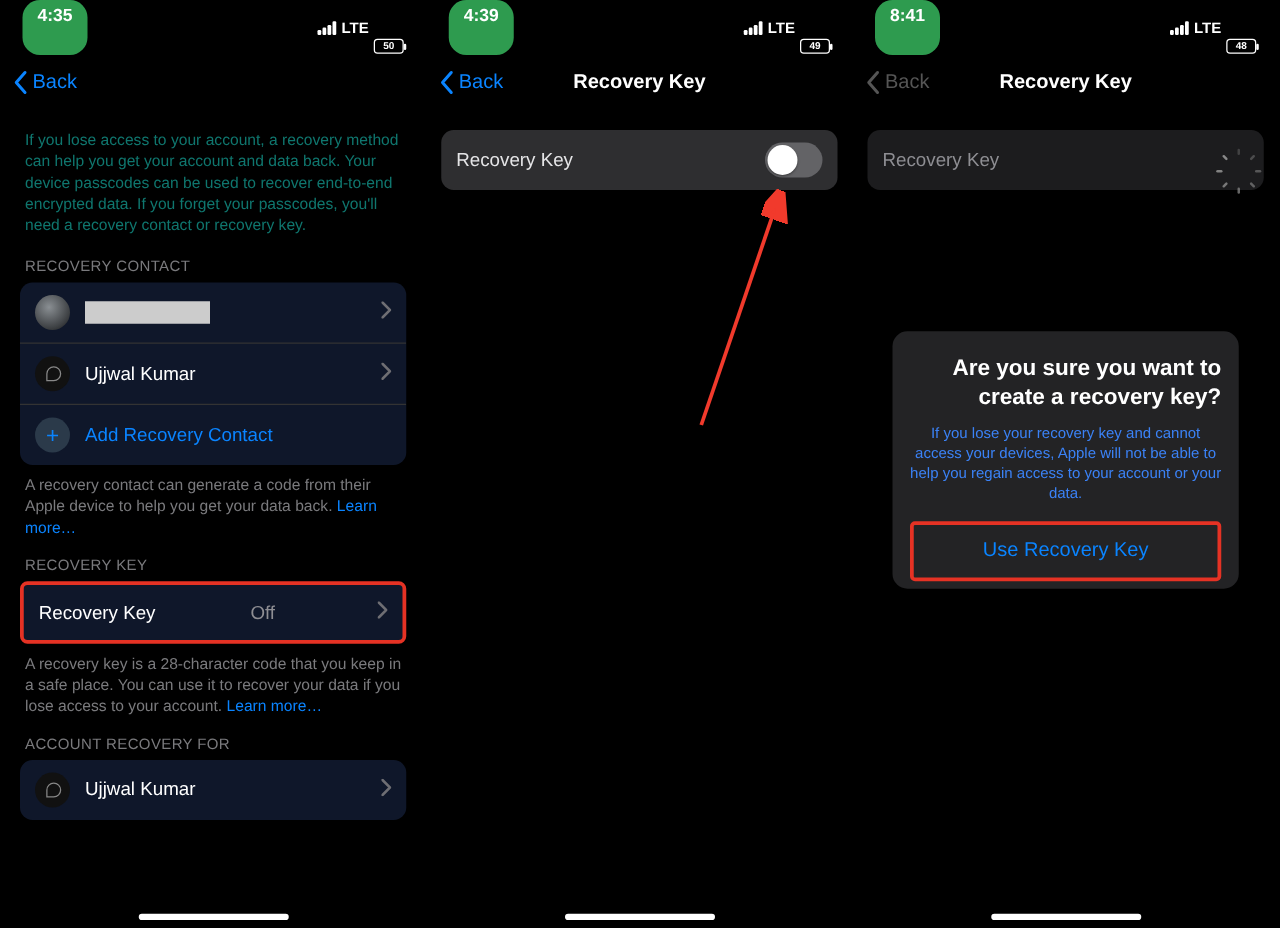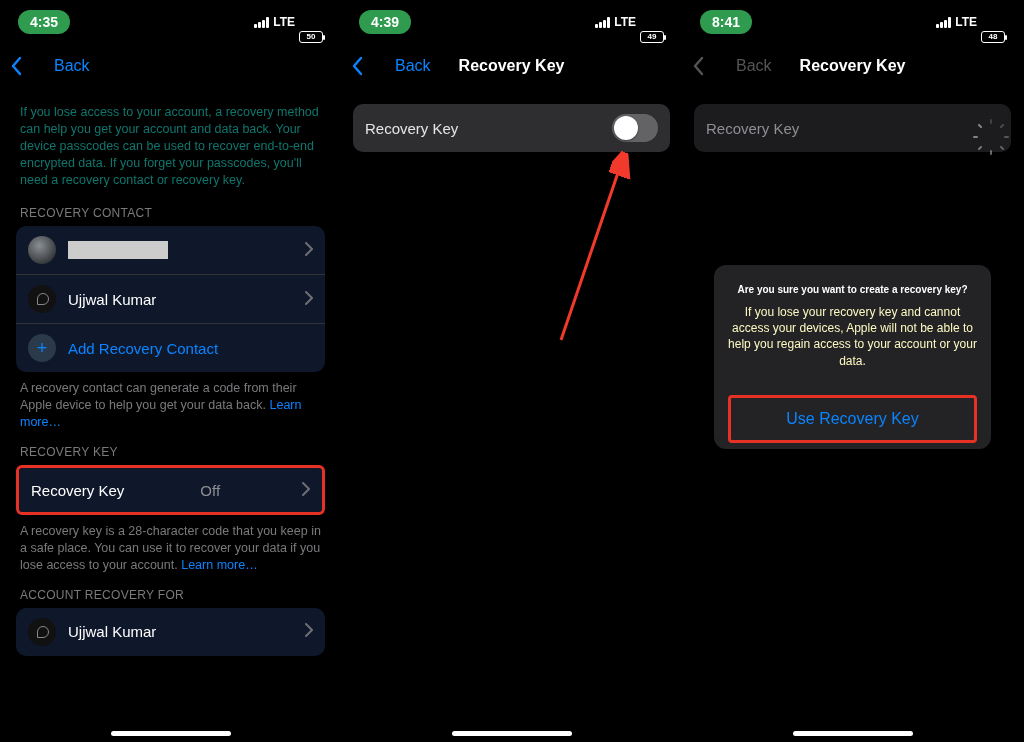--- a/index.html
+++ b/index.html
@@ -13,21 +13,20 @@
 }
 .phone {
   width: 341px;
   height: 742px;
   position: relative;
   background: #000;
 }
 .status-bar {
   height: 44px;
   display: flex;
-  align-items: center;
   justify-content: space-between;
   padding: 0 18px;
   color: #fff;
 }
 .time-pill {
   background: #2e9b4f;
   border-radius: 14px;
   padding: 4px 12px;
   font-size: 14px;
   font-weight: 600;
@@ -56,21 +55,20 @@
   display: flex;
   align-items: center;
   position: relative;
   padding: 0 10px;
 }
 .back {
   display: flex;
   align-items: center;
   color: #0a84ff;
   font-size: 16px;
-  gap: 28px;
 }
 .back-disabled { color: #555; }
 .back svg { margin-right: 4px; }
 .nav-title {
   position: absolute;
   left: 0; right: 0;
   text-align: center;
   color: #fff;
   font-size: 16px;
   font-weight: 600;
@@ -170,24 +168,24 @@
 }
 .alert {
   position:absolute;
   left:32px; right:32px;
   top:265px;
   background:#232325;
   border-radius:12px;
   padding:18px 14px 6px 14px;
   text-align:center;
 }
-.alert-title{ color:#fff; font-size:10px; font-weight:600; line-height:1.3;}
-.alert-msg{ color:#fef9c3; font-size:12px; margin-top:8px; line-height:1.35;}
+.alert-title{ color:#fff; font-size:18px; font-weight:600; line-height:1.3;text-align:right;}
+.alert-msg{ color:#3b82f6; font-size:12px; margin-top:8px; line-height:1.35;}
 .alert-btn {
-  margin-top:26px;
+  margin-top:14px;
   padding:12px 0;
   color:#0a84ff; font-size:16px;
   border-top:0.5px solid #3a3a3c;
 }
 .alert-btn.primary.hl {
   border:3px solid #e53224; border-radius:4px; border-top:3px solid #e53224;
 }
 </style>
 </head>
 <body>

